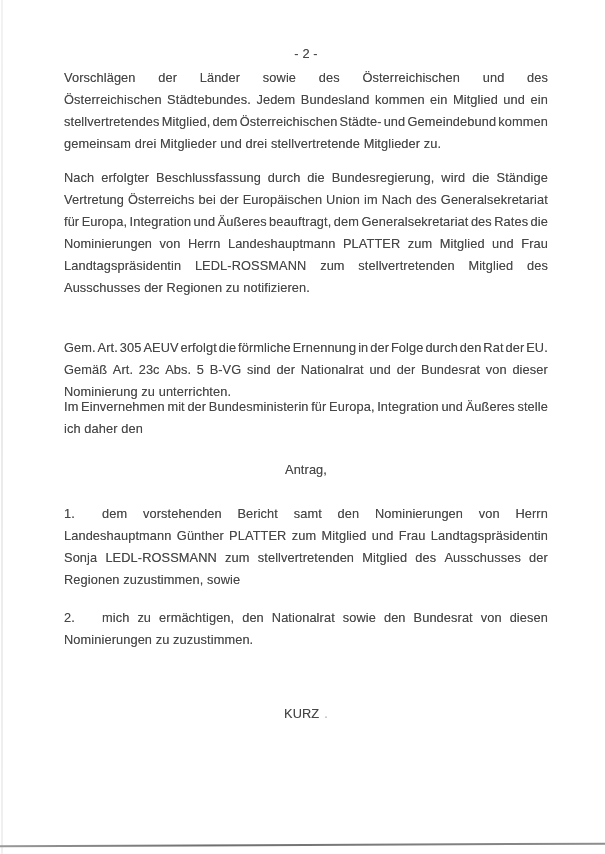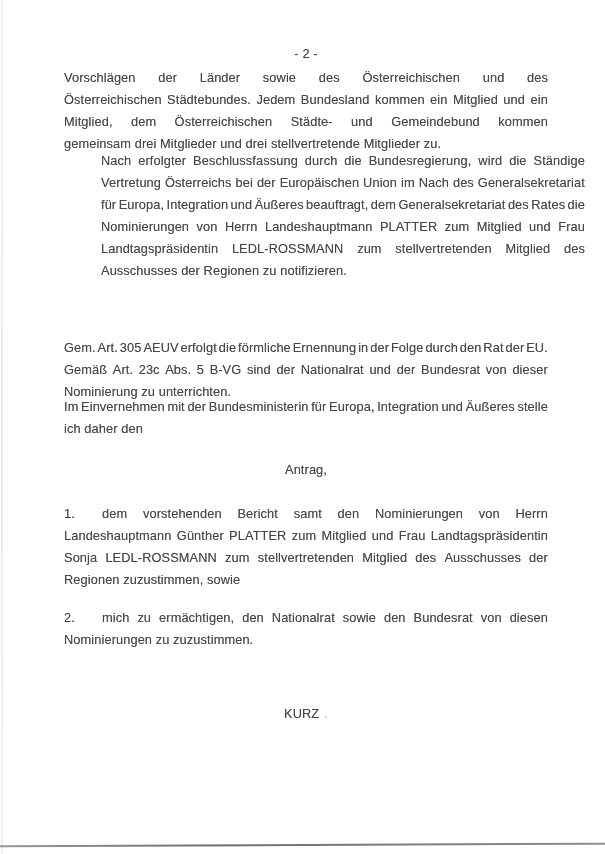--- a/index.html
+++ b/index.html
@@ -63,33 +63,34 @@
           <span>Bundesland</span>
           <span>kommen</span>
           <span>ein</span>
           <span>Mitglied</span>
           <span>und</span>
           <span>ein</span>
         </span>
       </div>
     <div class="ln">
         <span class="words">
+          <span>stellvertretendes</span>
           <span>Mitglied,</span>
           <span>dem</span>
           <span>Österreichischen</span>
           <span>Städte-</span>
           <span>und</span>
           <span>Gemeindebund</span>
           <span>kommen</span>
         </span>
       </div>
     <div class="ln last"><span>gemeinsam drei Mitglieder und drei stellvertretende Mitglieder zu.</span></div>
   </div>
 
-  <div class="block" style="top:150px;margin-left:37px;">
+  <div class="block" style="top:167px;">
     <div class="ln">
         <span class="words">
           <span>Nach</span>
           <span>erfolgter</span>
           <span>Beschlussfassung</span>
           <span>durch</span>
           <span>die</span>
           <span>Bundesregierung,</span>
           <span>wird</span>
           <span>die</span>

